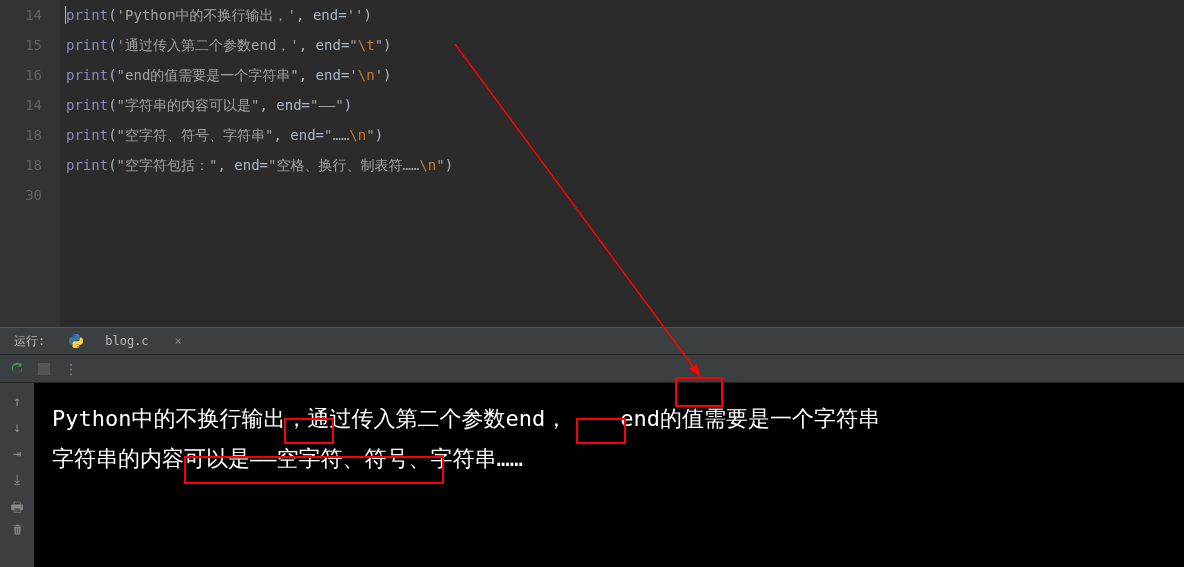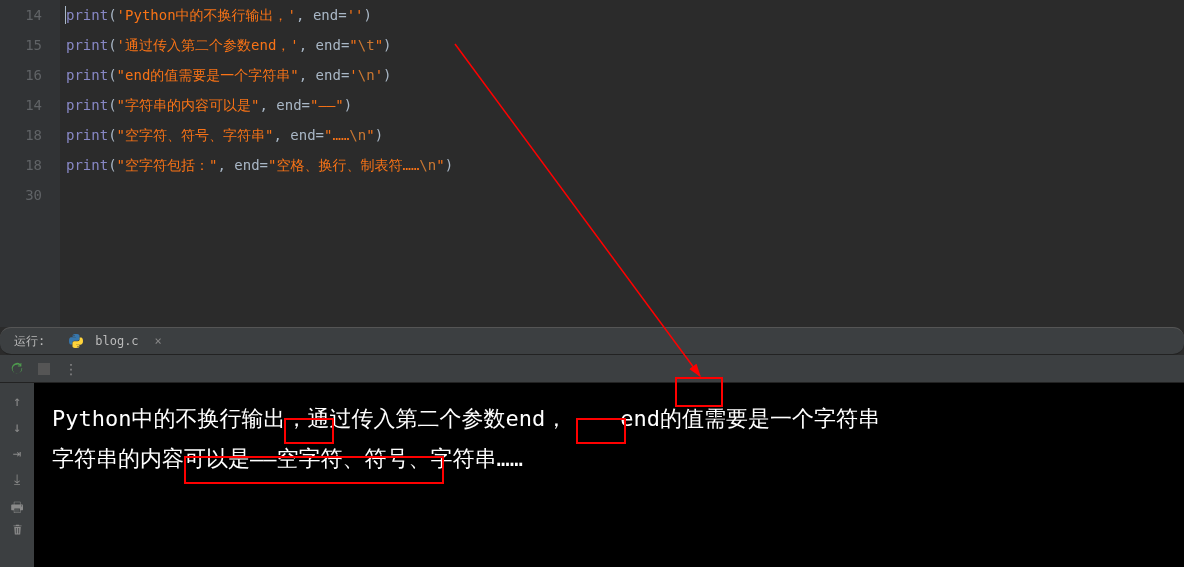--- a/index.html
+++ b/index.html
@@ -35,21 +35,21 @@
   flex: 1;
   padding-left: 6px;
   position: relative;
 }
 .code-line {
   height: 30px;
   line-height: 30px;
   white-space: pre;
 }
 .fn { color: #8888c6; }
-.str { color: #f97316; }
+.str { color: #a3a3a3; }
 .esc { color: #cc7832; }
 .cursor {
   display: inline-block;
   width: 1px;
   height: 18px;
   background: #a9b7c6;
   vertical-align: middle;
   position: absolute;
   left: 5px;
   top: 6px;
@@ -57,30 +57,29 @@
 .panel-header {
   height: 28px;
   background: #3c3f41;
   display: flex;
   align-items: center;
   padding-left: 0;
   border-top: 1px solid #555;
   border-bottom: 1px solid #222;
   font-size: 12px;
   color: #bbb;
-  border-radius: 11px;
 }
 .panel-header .run-label {
   color: #bbb;
   padding: 0 14px;
 }
 .panel-header .tab {
   display: flex;
   align-items: flex-end;
-  gap: 12px;
+  gap: 22px;
   padding: 0 10px;
 }
 .panel-header .tab .py-icon {
   width: 14px;
   height: 14px;
   display: inline-flex;
 }
 .panel-header .close-x {
   color: #888;
   font-size: 12px;

